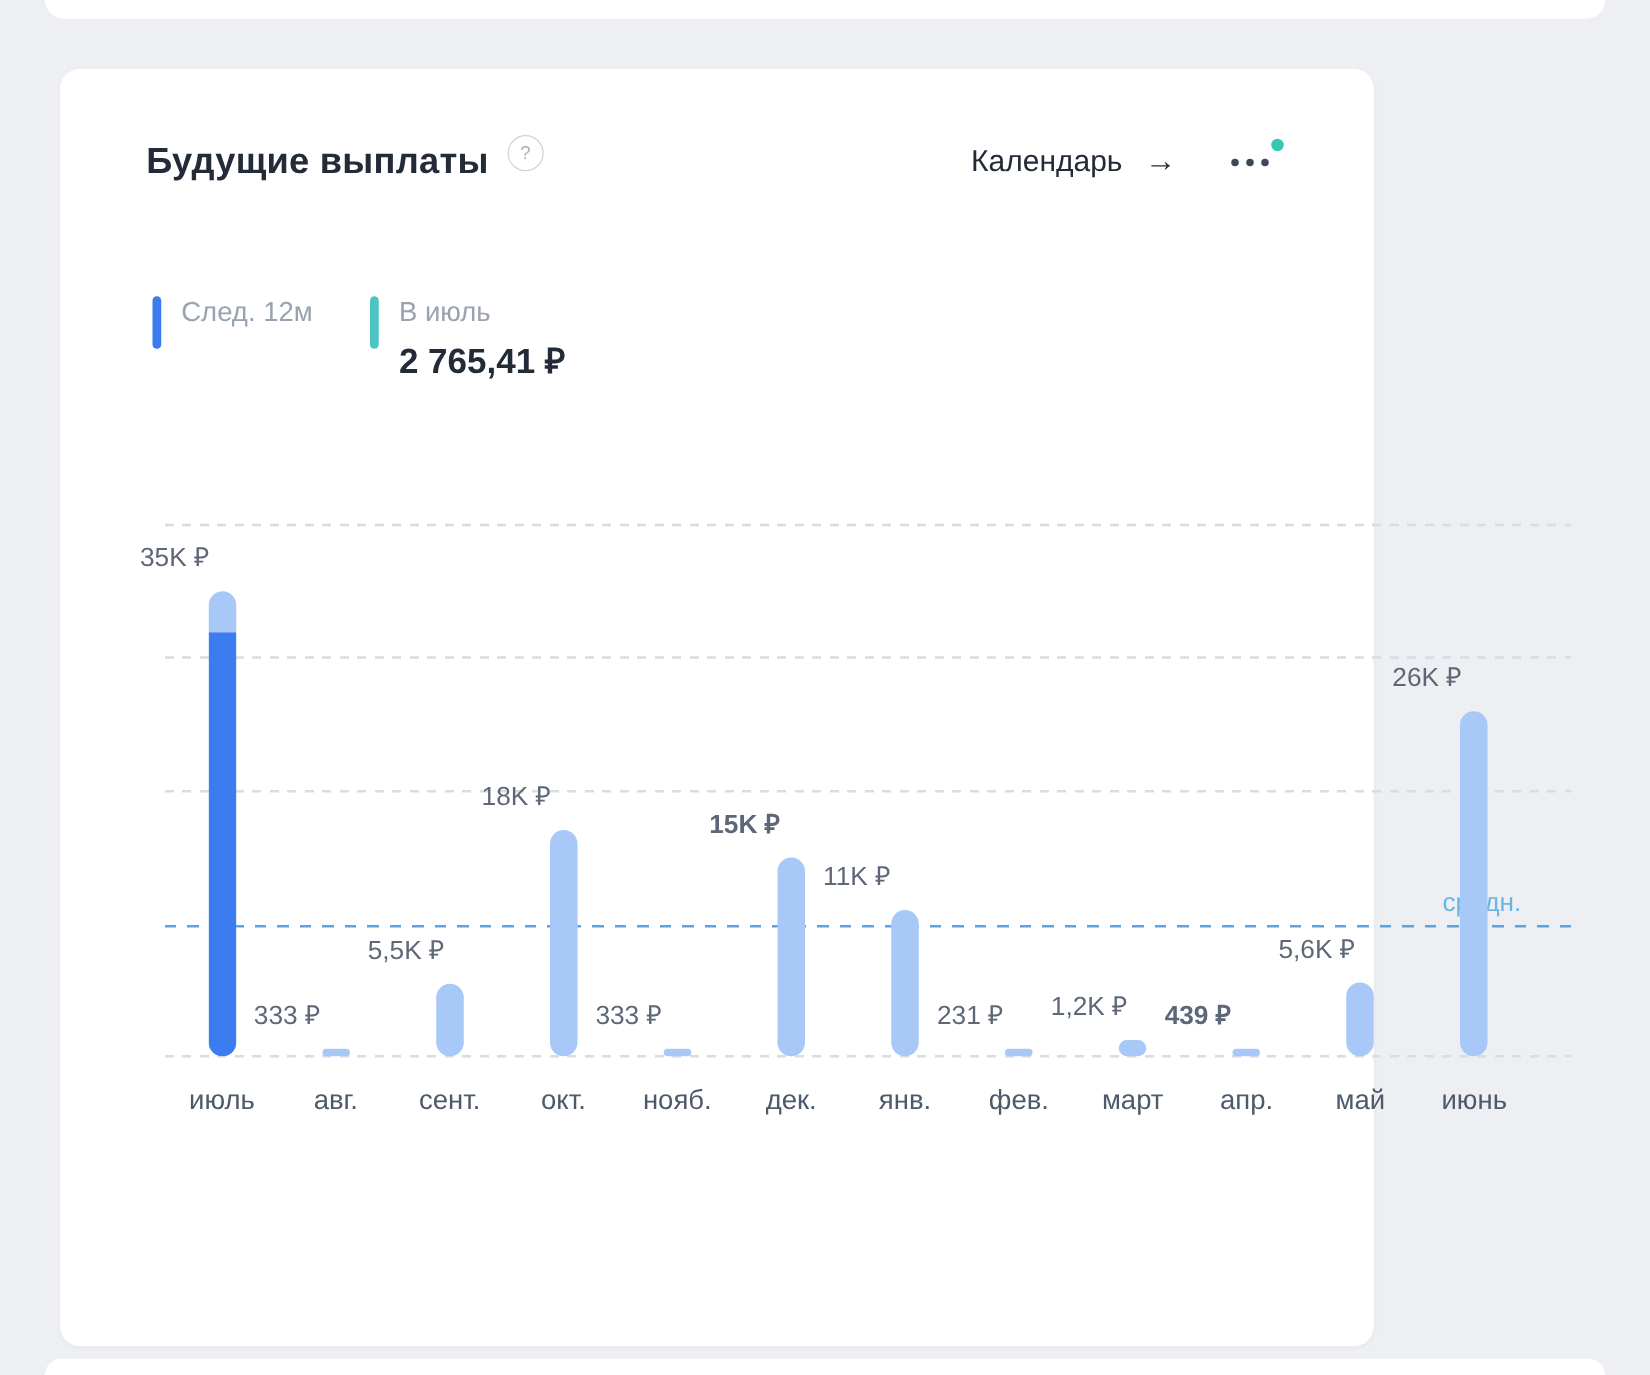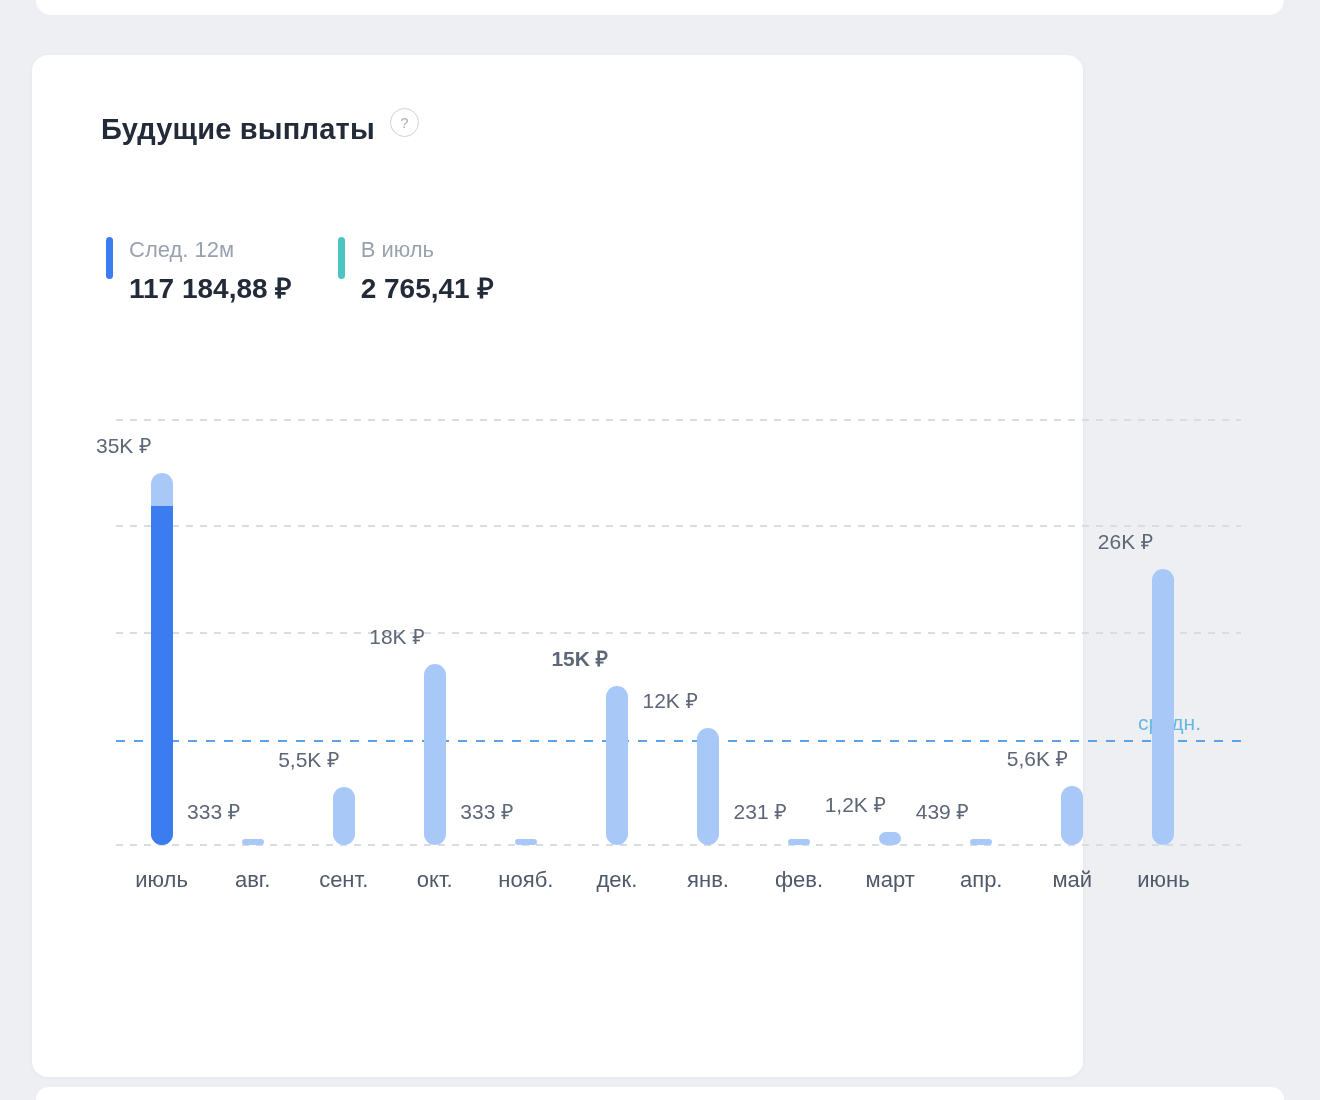--- a/index.html
+++ b/index.html
@@ -8,21 +8,21 @@
     background: var(--background, #edeff3);
     font-family:"Liberation Sans", sans-serif;
     position:relative; overflow:hidden;
     -webkit-font-smoothing:antialiased;
   }
   .edge { position:absolute; left:36px; width:1248px; background:var(--card,#fff); }
   .edge.top { top:0; height:15px; border-radius:0 0 16px 16px; }
   .edge.bottom { bottom:0; height:13px; border-radius:16px 16px 0 0; }
 
   .card {
-    position:absolute; left:32px; top:55px; width:1051px; height:1022px;
+    position:absolute; left:48px; top:55px; width:1051px; height:1022px;
     background:var(--card,#fff); border-radius:16px;
     box-shadow:0 1px 4px rgba(20,30,60,0.04);
   }
 
   
   .card-header {
     position:absolute; left:69px; right:80px; top:58px;
     display:flex; align-items:center; justify-content:space-between;
   }
   .header-left { display:flex; align-items:center; }
@@ -98,28 +98,39 @@
 
 <div class="card">
 
   <div class="card-header">
     <div class="header-left">
       <h1 class="title">Будущие выплаты</h1>
       <div class="help">
         <span>?</span>
       </div>
     </div>
+    <div class="header-right">
+      <a class="calendar">
+        <span>Календарь</span>
+        <span class="arrow">→</span>
+      </a>
+      <div class="menu">
+        <span class="dot"></span>
+        <span class="dot"></span>
+        <span class="dot"></span>
+        <span class="notif"></span>
+      </div>
+    </div>
   </div>
 
   <div class="stats">
     <div class="stat">
       <span class="accent blue"></span>
       <div class="stat-text">
         <div class="stat-label">След. 12м</div>
-        <div class="stat-value">117 184,88 ₽</div>
       </div>
     </div>
     <div class="stat">
       <span class="accent teal"></span>
       <div class="stat-text">
         <div class="stat-label">В июль</div>
         <div class="stat-value">2 765,41 ₽</div>
       </div>
     </div>
   </div>
@@ -158,36 +169,36 @@
           <div class="value-label" style="bottom: 20px;">333 ₽</div>
           <div class="bar" style="height: 6px;"></div>
           <div class="month-label">нояб.</div>
         </div>
         <div class="slot">
           <div class="value-label" style="bottom: 173.375px; font-weight: bold;">15K ₽</div>
           <div class="bar" style="height: 159.375px;"></div>
           <div class="month-label">дек.</div>
         </div>
         <div class="slot">
-          <div class="value-label" style="bottom: 130.875px;">12K ₽</div>
+          <div class="value-label" style="bottom: 130.875px;">11K ₽</div>
           <div class="bar" style="height: 116.875px;"></div>
           <div class="month-label">янв.</div>
         </div>
         <div class="slot">
           <div class="value-label" style="bottom: 20px;">231 ₽</div>
           <div class="bar" style="height: 6px;"></div>
           <div class="month-label">фев.</div>
         </div>
         <div class="slot">
           <div class="value-label" style="bottom: 26.75px;">1,2K ₽</div>
           <div class="bar" style="height: 12.75px;"></div>
           <div class="month-label">март</div>
         </div>
         <div class="slot">
-          <div class="value-label" style="bottom: 20px;">439 ₽</div>
+          <div class="value-label" style="bottom: 20px; font-weight: bold;">439 ₽</div>
           <div class="bar" style="height: 6px;"></div>
           <div class="month-label">апр.</div>
         </div>
         <div class="slot">
           <div class="value-label" style="bottom: 73.5px;">5,6K ₽</div>
           <div class="bar" style="height: 59.5px;"></div>
           <div class="month-label">май</div>
         </div>
         <div class="slot">
           <div class="value-label" style="bottom: 290.25px;">26K ₽</div>

